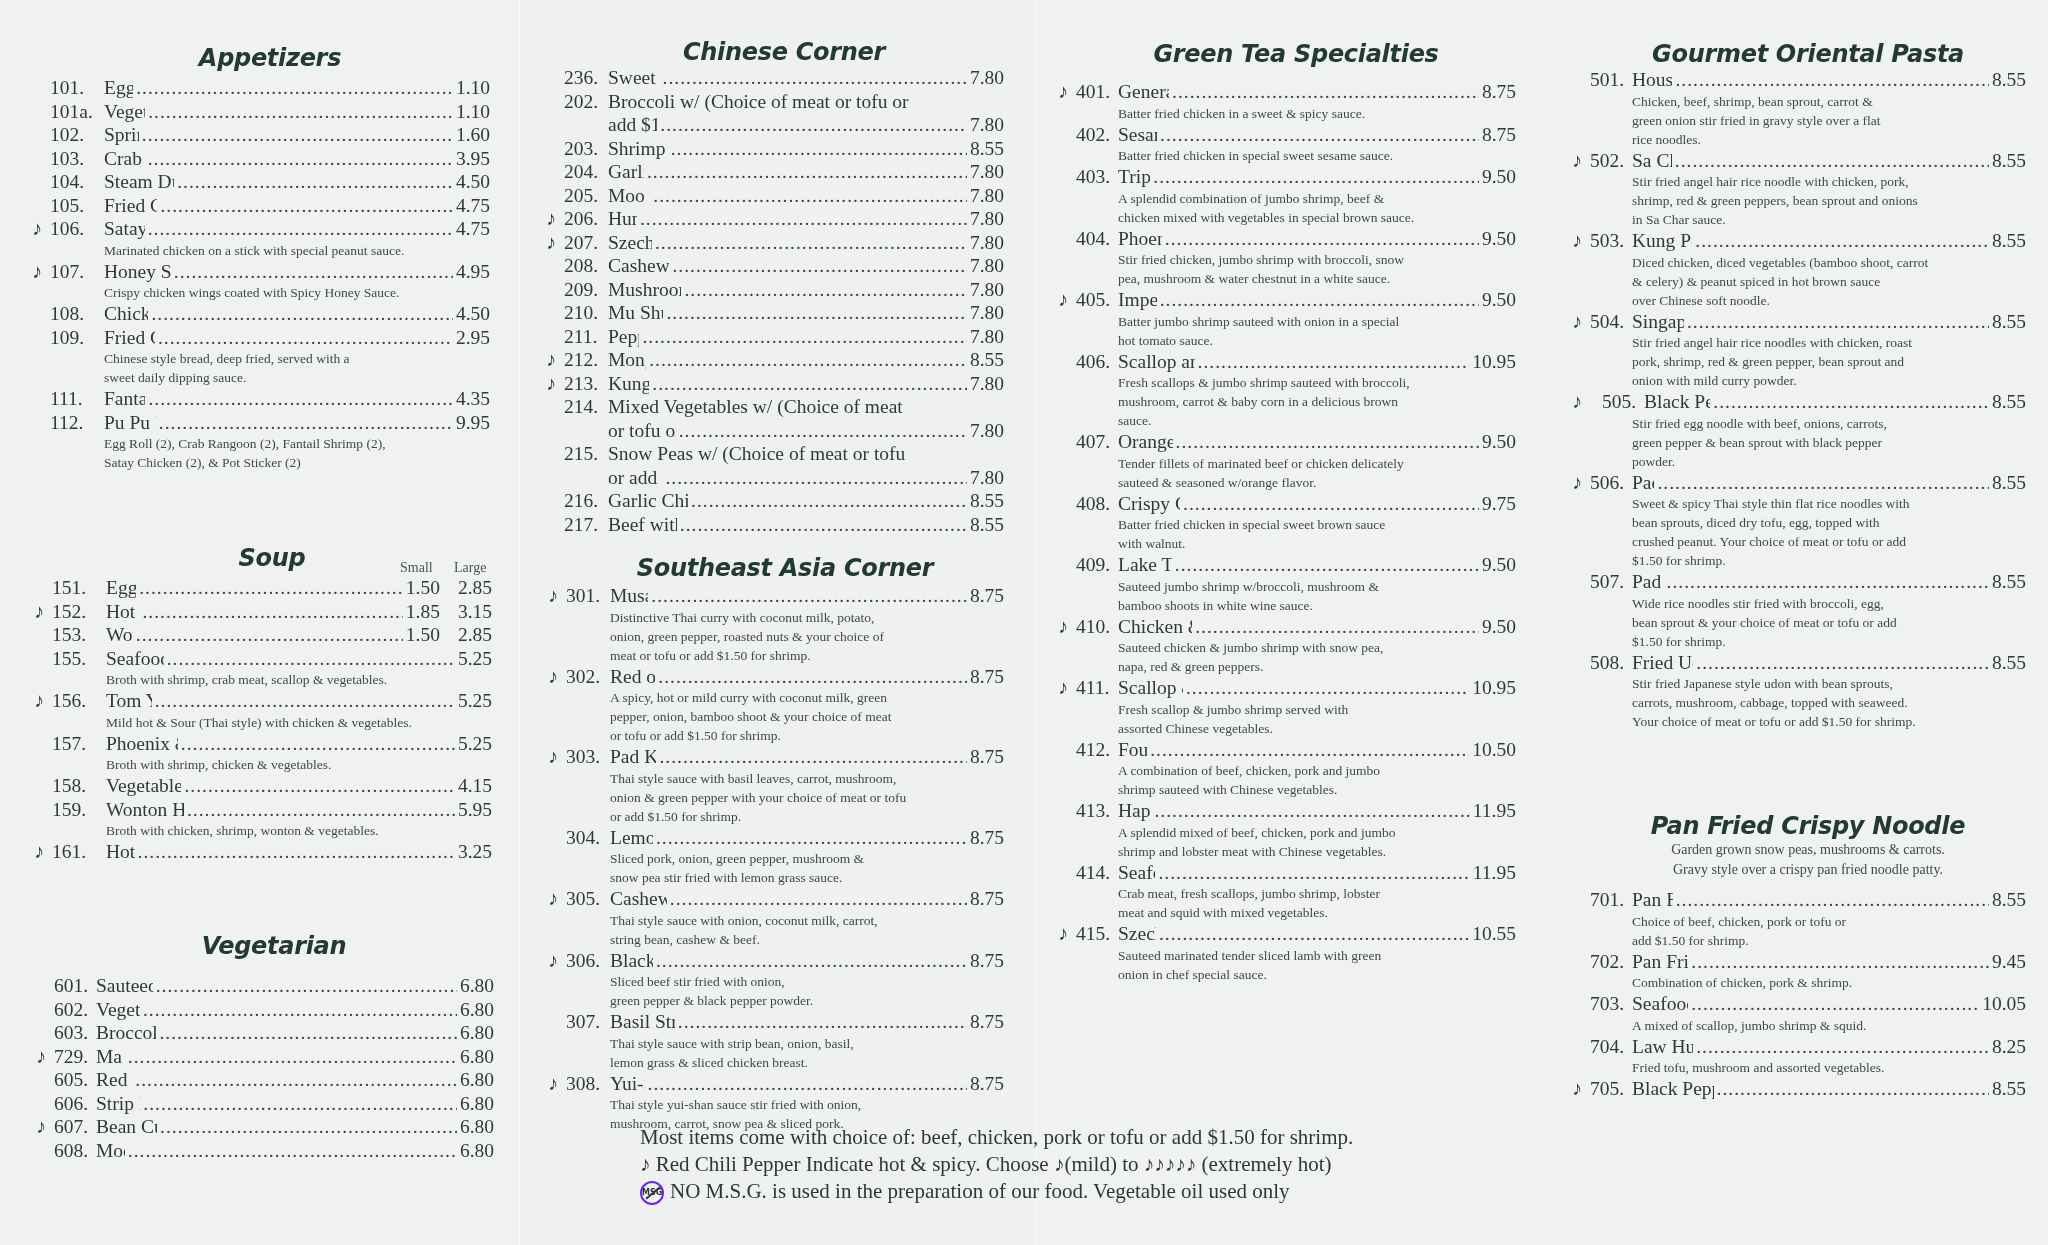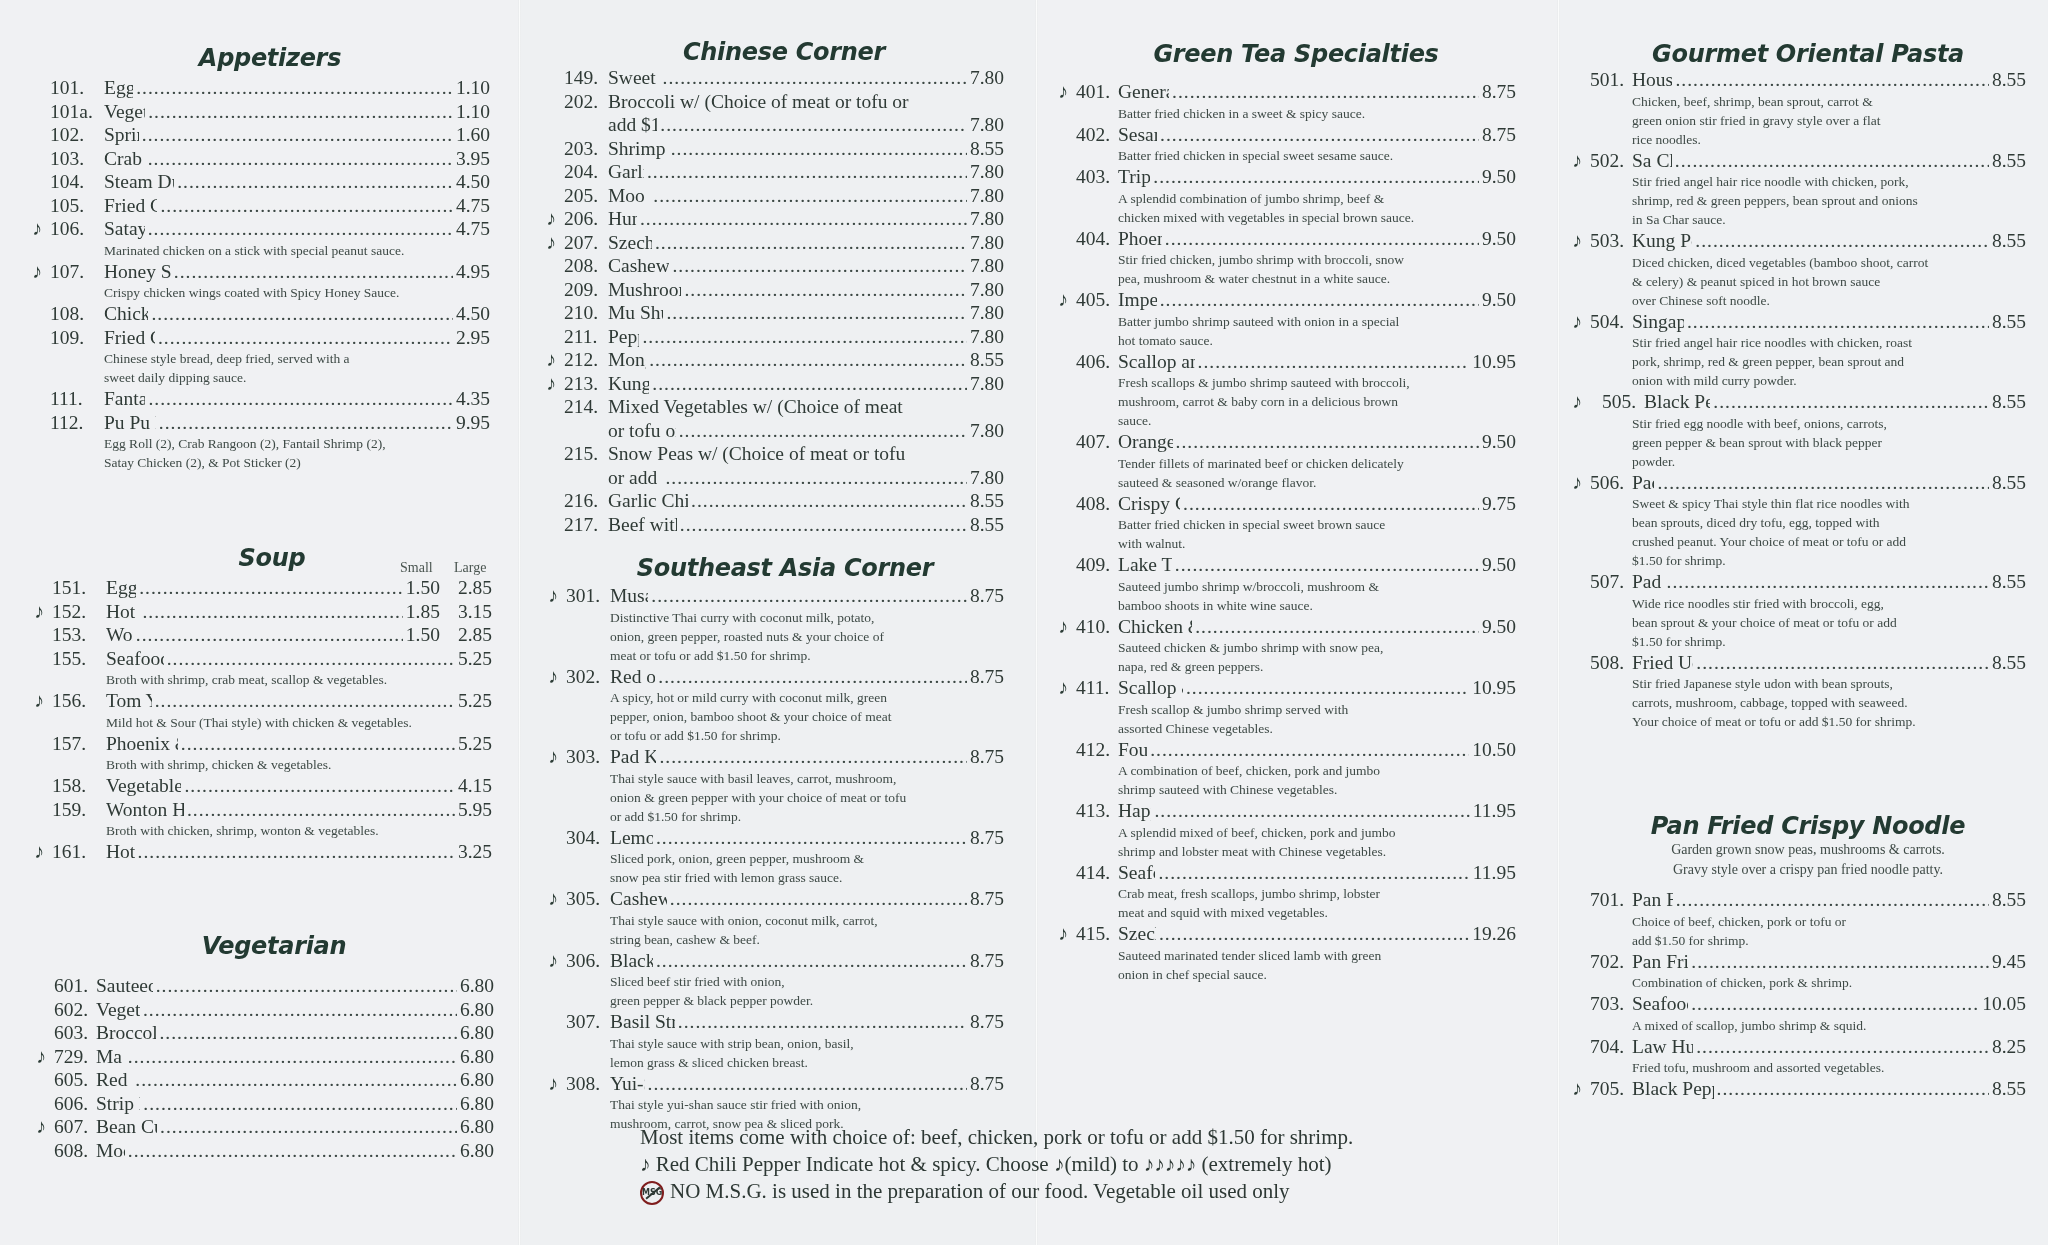--- a/index.html
+++ b/index.html
@@ -79,21 +79,21 @@
     position: absolute;
     left: 640px;
     top: 1124px;
     font-size: 21px;
     line-height: 27px;
     color: #2d3834;
   }
   .msg-icon {
     display: inline-block;
     width: 24px; height: 24px;
-    border: 2px solid #7f1d1d;
+    border: 2px solid #6d28d9;
     border-radius: 50%;
     font-size: 8px;
     line-height: 20px;
     text-align: center;
     vertical-align: middle;
     font-family: "DejaVu Sans", sans-serif;
     font-weight: bold;
     position: relative;
     margin-right: 6px;
   }
@@ -393,21 +393,21 @@
         </div>
       </div>
     </div>
 </div>
 
 <div class="section" id="sec-chinese" style="left:564px; top:38px; width:440px;">
   <div class="section-title" style="margin-bottom:0;">Chinese Corner</div>
   <div class="items">
       <div>
         <div class="item-row">
-          <span class="num" style="width: 44px;">149.</span>
+          <span class="num" style="width: 44px;">236.</span>
           <span class="name">Sweet &amp; Sour Chicken</span>
           <span class="dots"></span>
           <span class="price">7.80</span>
         </div>
       </div>
       <div>
         <div class="item-row">
           <span class="num" style="width: 44px;">202.</span>
           <span class="name">Broccoli w/ (Choice of meat or tofu or</span>
         </div>
@@ -793,21 +793,21 @@
         </div>
         <div class="desc" style="padding-left: 42px;">Crab meat, fresh scallops, jumbo shrimp, lobster</div>
         <div class="desc" style="padding-left: 42px;">meat and squid with mixed vegetables.</div>
       </div>
       <div>
         <div class="item-row">
           <span class="pepper" style="left: -18px;">♪</span>
           <span class="num" style="width: 42px;">415.</span>
           <span class="name">Szechwan Lamb</span>
           <span class="dots"></span>
-          <span class="price">19.26</span>
+          <span class="price">10.55</span>
         </div>
         <div class="desc" style="padding-left: 42px;">Sauteed marinated tender sliced lamb with green</div>
         <div class="desc" style="padding-left: 42px;">onion in chef special sauce.</div>
       </div>
     </div>
 </div>
 
 <div class="section" id="sec-pasta" style="left:1590px; top:40px; width:436px;">
   <div class="section-title" style="margin-bottom:0;">Gourmet Oriental Pasta</div>
   <div class="items">

